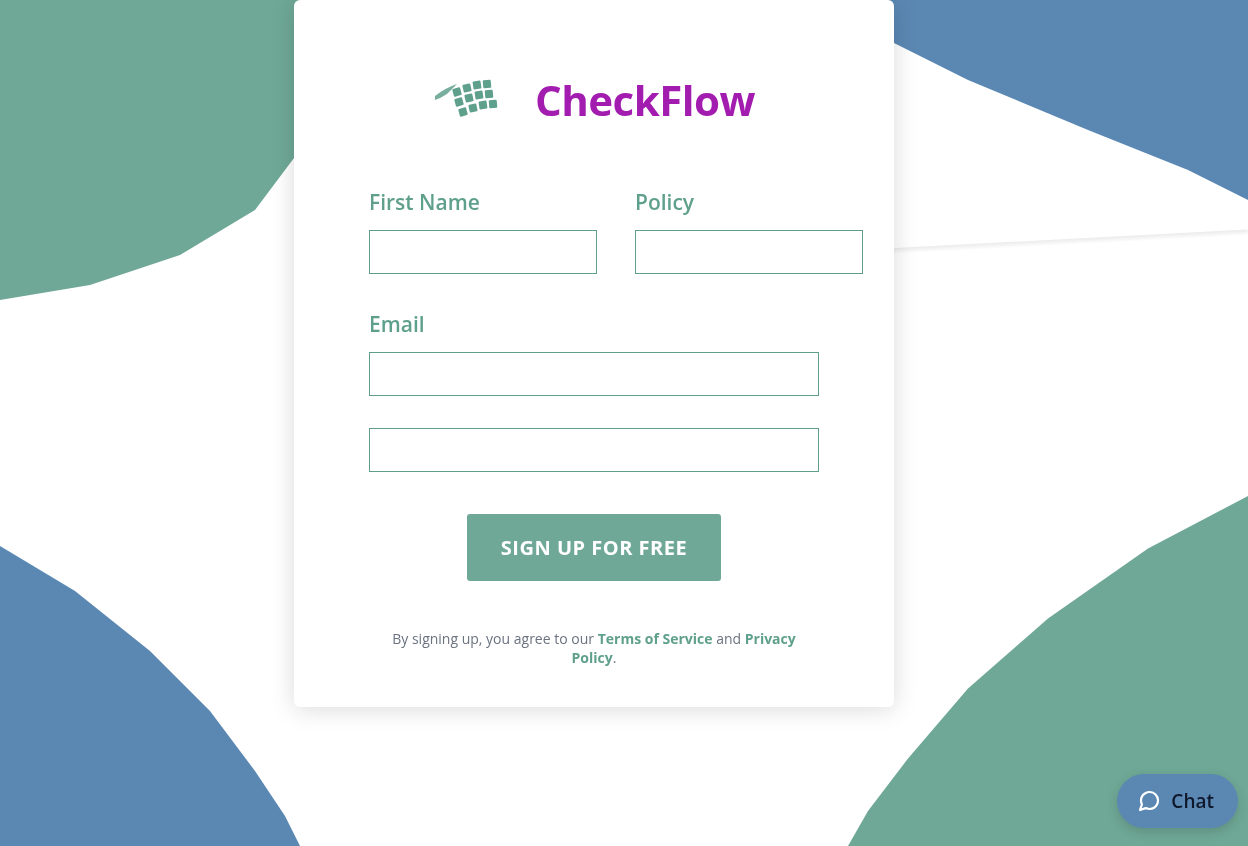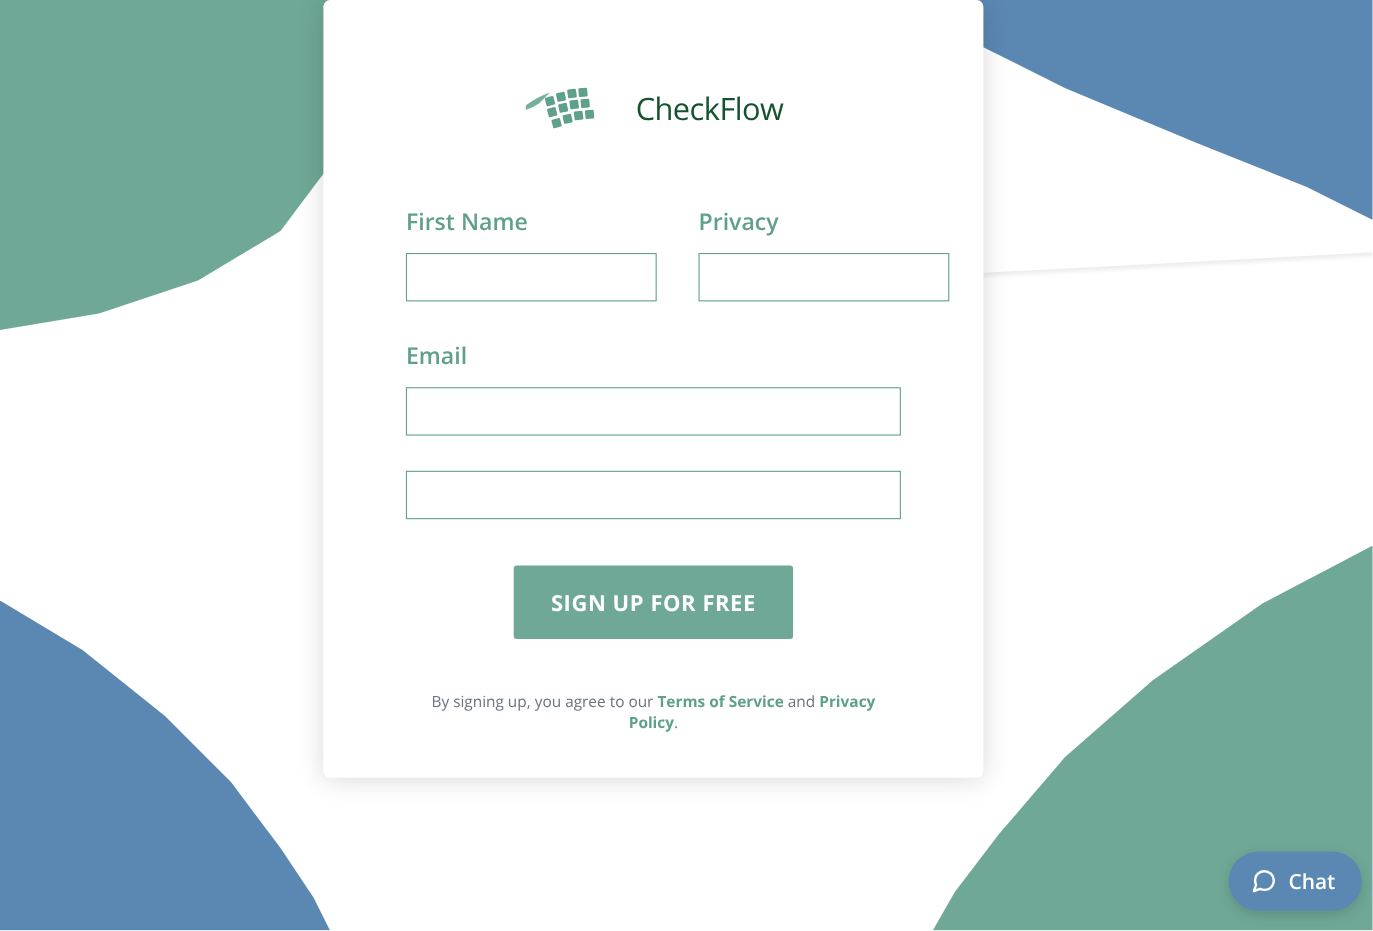--- a/index.html
+++ b/index.html
@@ -97,23 +97,23 @@
       gap: 14px;
     }
     
     .logo-mark {
       width: 88px;
       height: 58px;
       position: relative;
     }
     
     .logo-text {
-      font-size: 28px;
-      font-weight: 400;
-      color: #14532d;
+      font-size: 42px;
+      font-weight: 700;
+      color: #a21caf;
       letter-spacing: -0.5px;
     }
     
     .form-row {
       display: flex;
       gap: 38px;
       margin-bottom: 36px;
     }
     
     .form-group {
@@ -172,21 +172,21 @@
       font-weight: 700;
       text-decoration: none;
       cursor: pointer;
     }
     
     .chat-widget {
       position: absolute;
       bottom: 18px;
       right: 10px;
       background: #5b88b3;
-      color: #ffffff;
+      color: #0f172a;
       border-radius: 30px;
       padding: 14px 24px 14px 20px;
       display: flex;
       align-items: center;
       gap: 10px;
       cursor: pointer;
       z-index: 20;
       box-shadow: 0 4px 12px rgba(0,0,0,0.15);
     }
     
@@ -235,21 +235,21 @@
     </div>
     <div class="logo-text">CheckFlow</div>
   </div>
 
   <div class="form-row">
     <div class="form-group">
       <label class="form-label">First Name</label>
       <input type="text" class="form-input" value="" style="">
     </div>
     <div class="form-group">
-      <label class="form-label">Privacy</label>
+      <label class="form-label">Policy</label>
       <input type="text" class="form-input" value="" style="">
     </div>
   </div>
 
   <div class="form-group-full">
     <label class="form-label">Email</label>
     <input type="email" class="form-input" value="" style="">
   </div>
 
 

